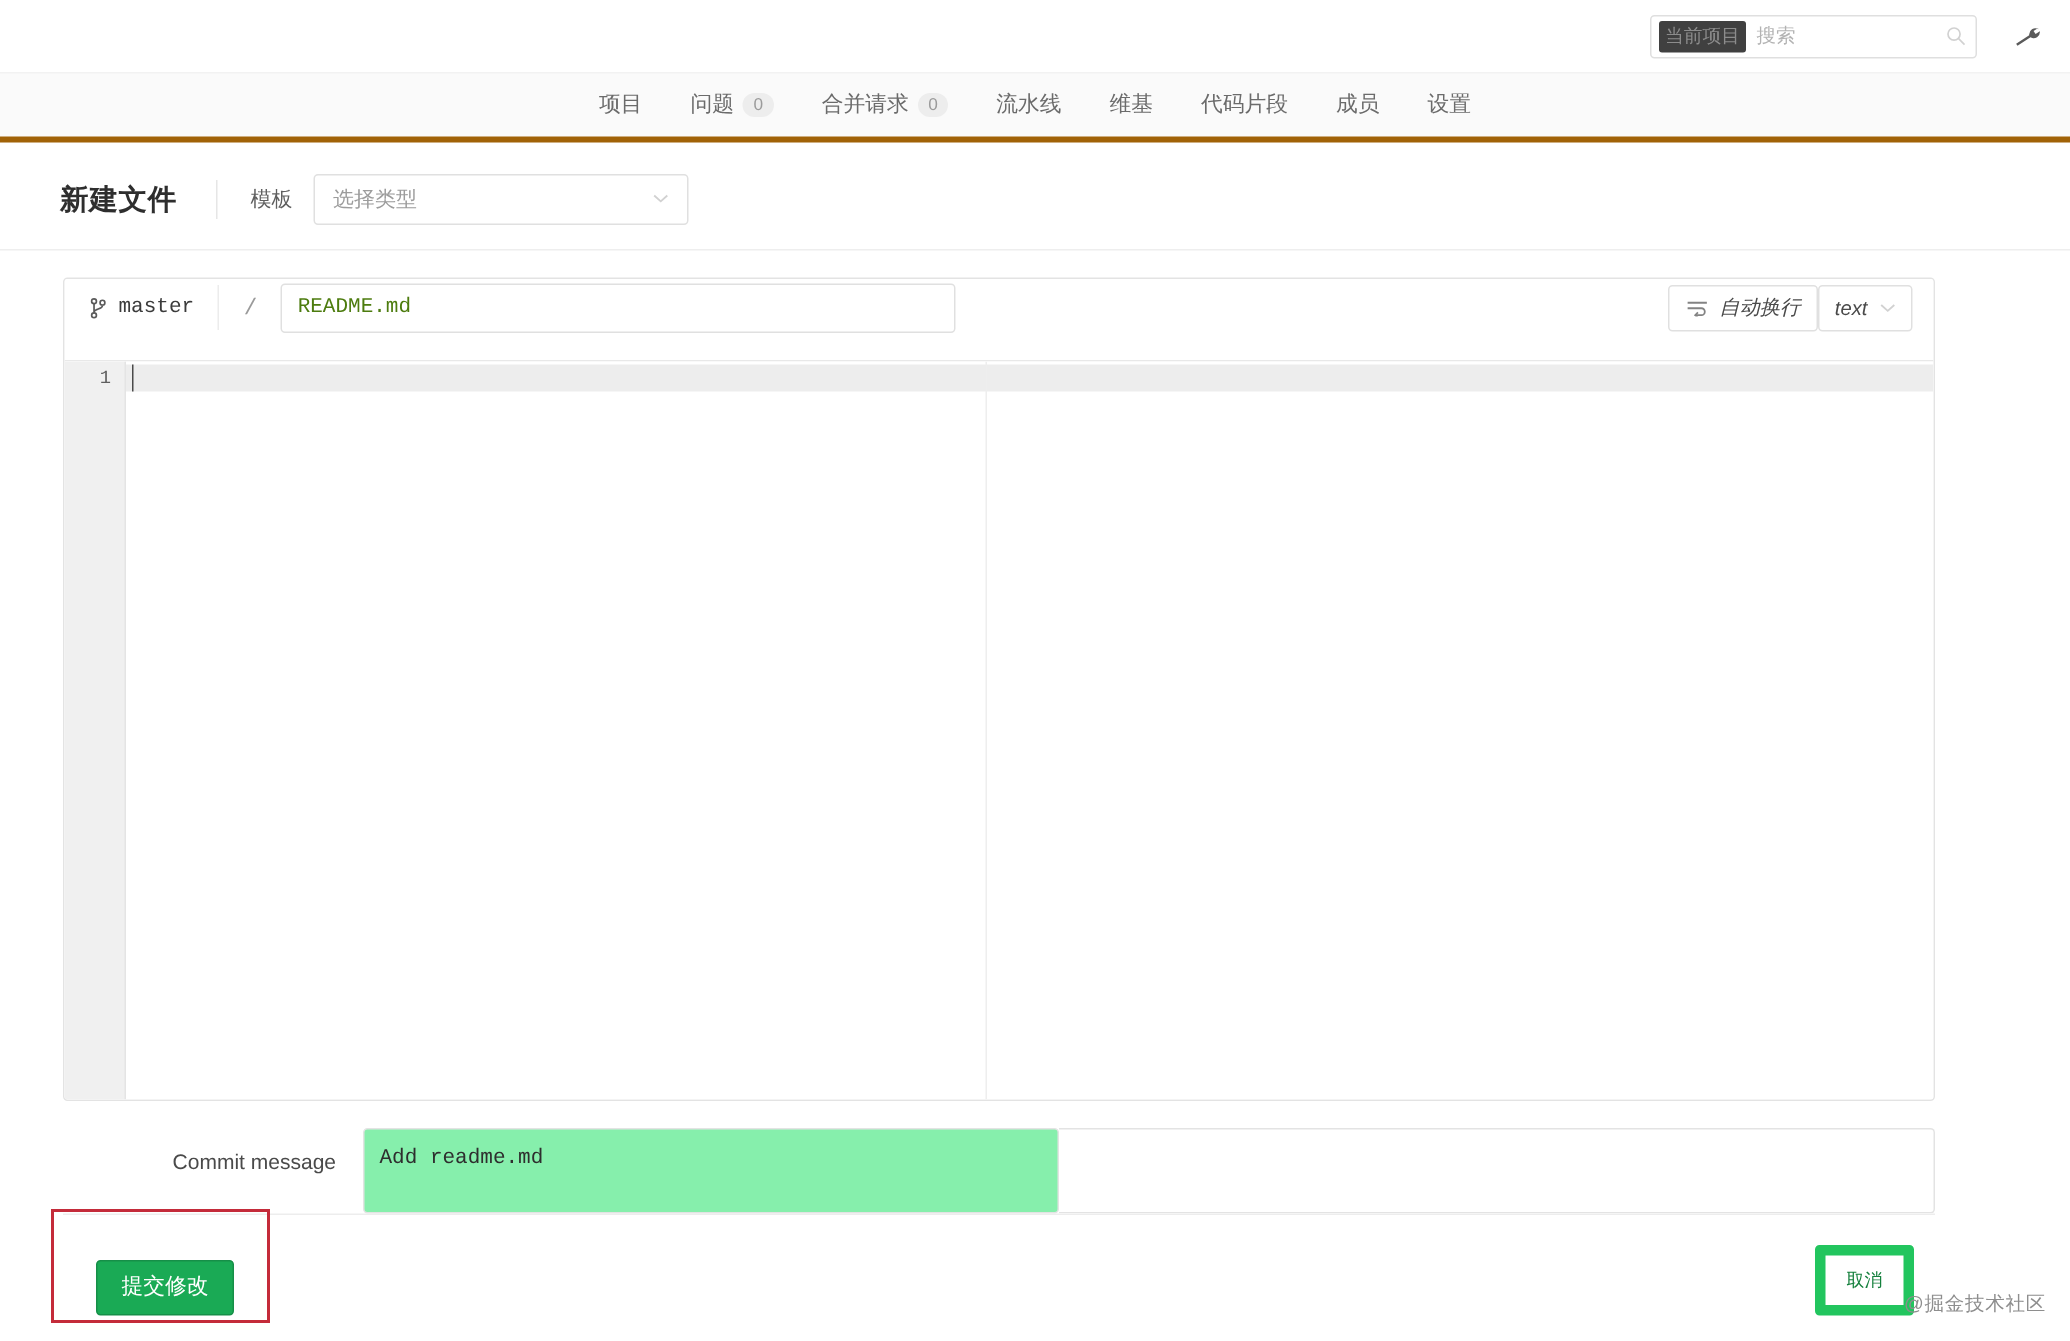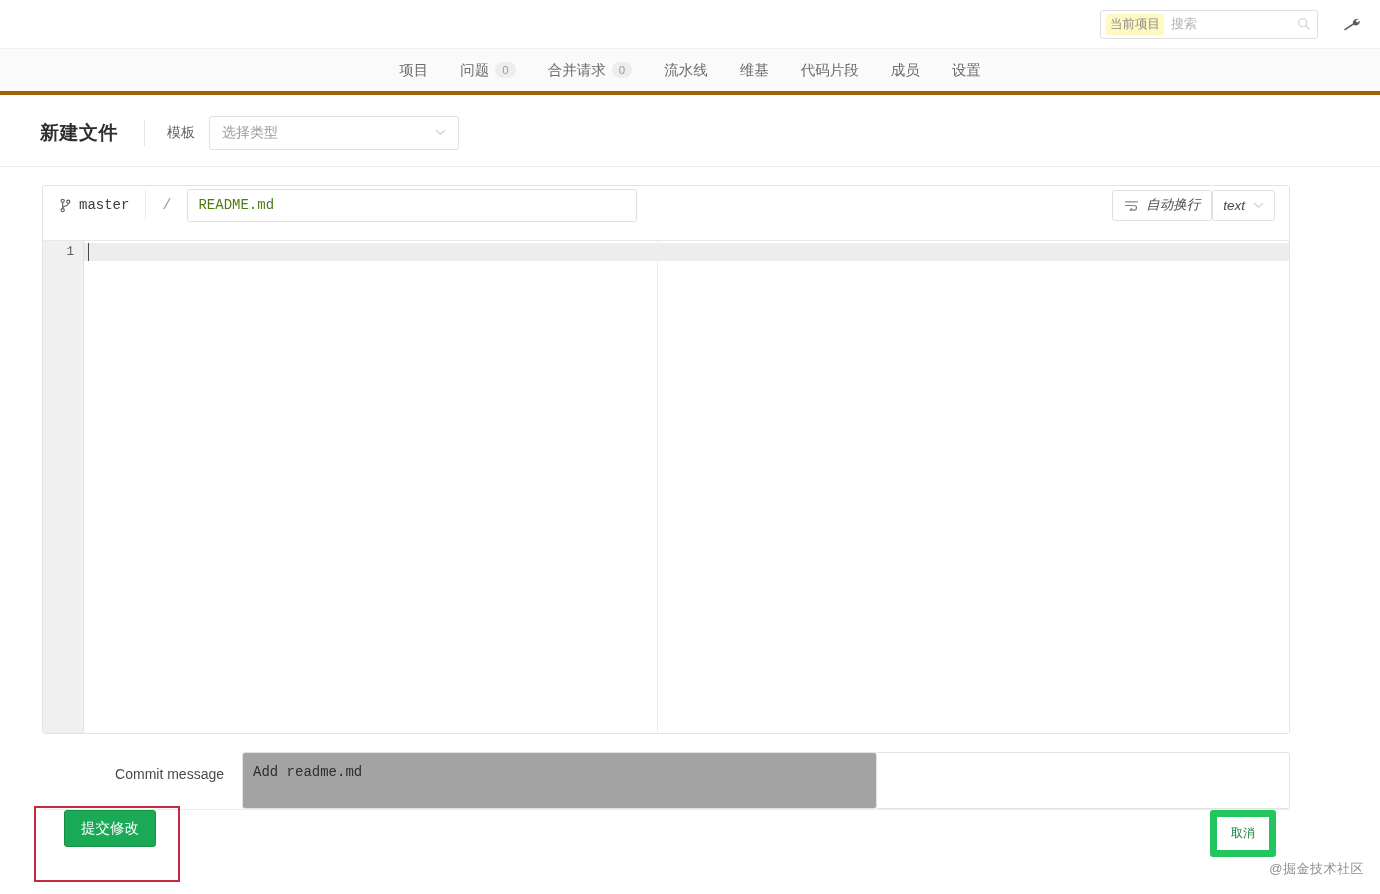--- a/index.html
+++ b/index.html
@@ -33,21 +33,21 @@
     width: 218px;
     height: 29px;
     border: 1px solid #dfdfdf;
     border-radius: 3px;
     background: #fff;
     padding: 0 6px 0 5px;
     box-sizing: border-box;
     position: relative;
   }
   .search-scope {
-    background: #fef9c3;
+    background: #404040;
     color: #8c8c8c;
     font-size: 12.5px;
     padding: 2px 4px;
     border-radius: 2px;
     white-space: nowrap;
   }
   .search-placeholder {
     color: #b3b3b3;
     font-size: 13px;
     margin-left: 7px;
@@ -300,53 +300,53 @@
   .commit-label {
     width: 200px;
     text-align: right;
     padding-right: 18px;
     padding-top: 14px;
     color: #4a4a4a;
     font-size: 14px;
     box-sizing: border-box;
   }
   .commit-box {
-    width: 635px;
+    width: 464px;
     height: 57px;
     border: 1px solid #e3e3e3;
     border-radius: 3px;
     font-family: "Liberation Mono", monospace;
     font-size: 14px;
     color: #2e2e2e;
     padding: 10px 10px;
     box-sizing: border-box;
     resize: none;
     outline: none;
-    background: #a3a3a3;
+    background: #86efac;
     line-height: 18px;
   }
   .commit-filler {
     flex: 1;
     height: 57px;
     border: 1px solid #e3e3e3;
     border-left: none;
     border-radius: 0 3px 3px 0;
     box-sizing: border-box;
     background: #fff;
   }
 
   
   .actions {
     margin: 0px 90px 0 42px;
     width: 1248px;
     height: 68px;
     box-sizing: border-box;
     border-top: 1px solid #ededed;
     display: flex;
-    align-items: flex-start;
+    align-items: flex-end;
     padding: 0 14px 0 22px;
     position: relative;
   }
   .btn-commit {
     background: #1aaa55;
     color: #fff;
     border: 1px solid #168f48;
     border-radius: 3px;
     font-size: 14.5px;
     padding: 9px 16px;

